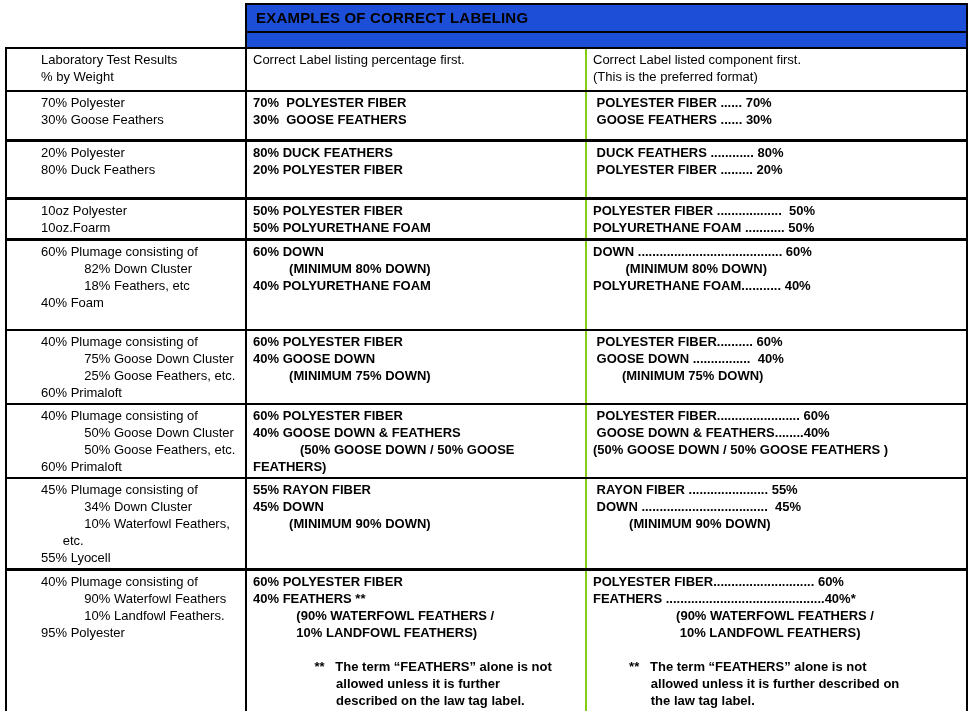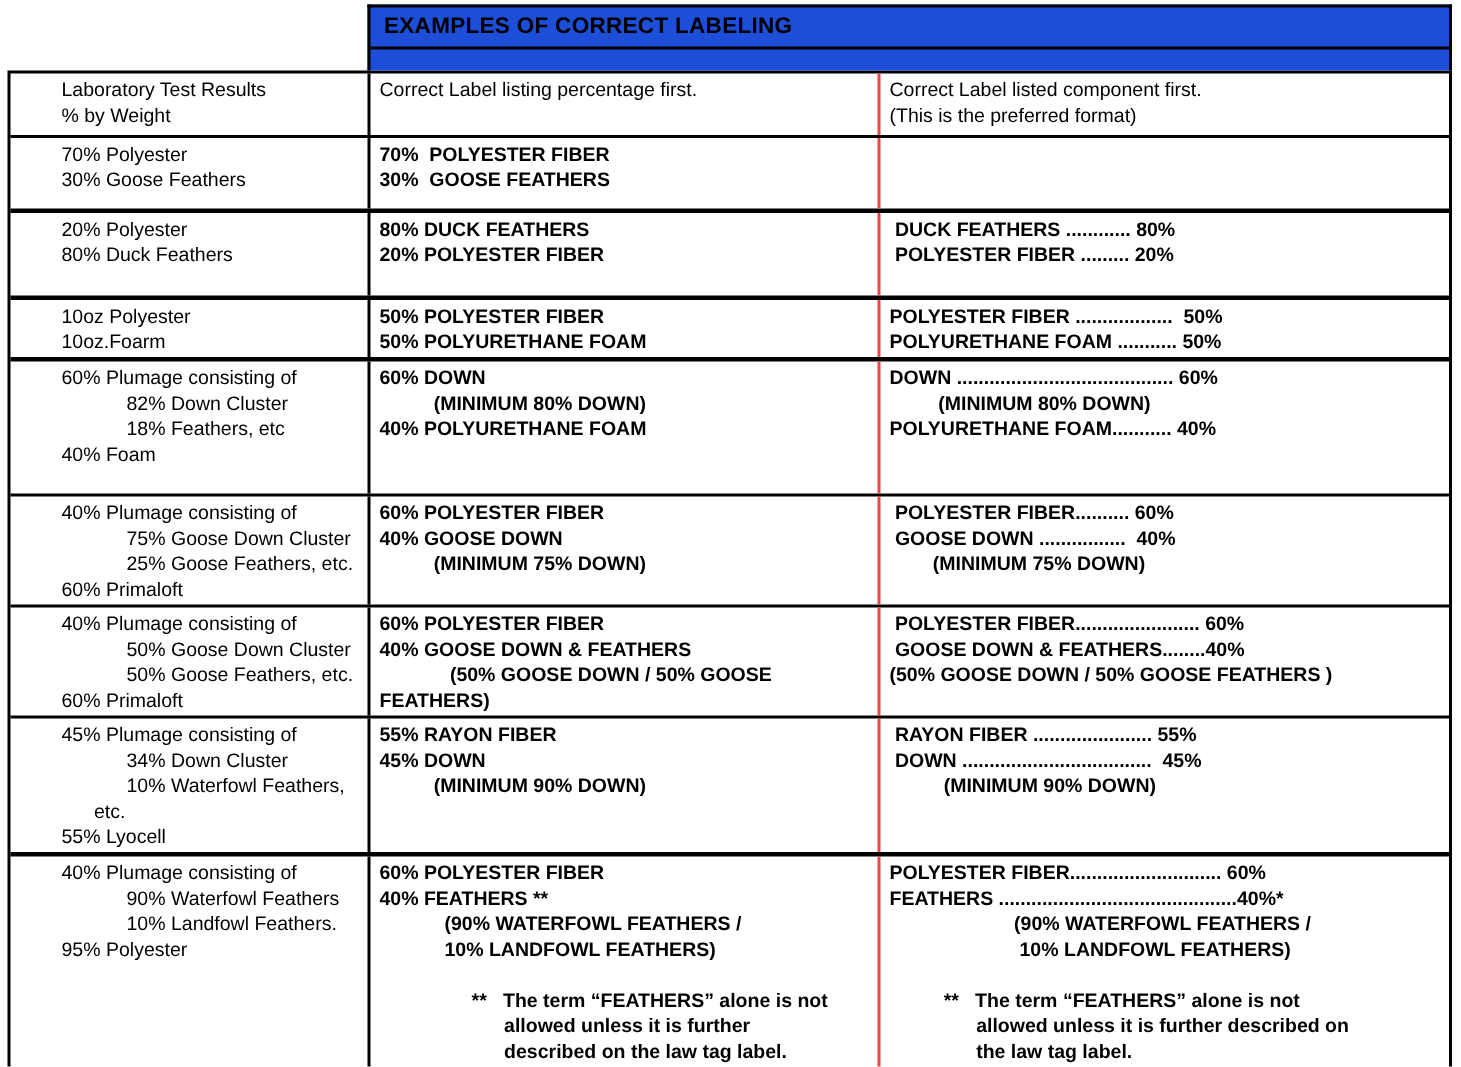--- a/index.html
+++ b/index.html
@@ -15,21 +15,21 @@
     height:28px;box-sizing:border-box;border-bottom:2px solid #000;
     padding:4px 6px 0 9px;font-size:15px;font-weight:bold;letter-spacing:.2px;
     white-space:pre;overflow:hidden;
   }
   .grid{border:2px solid #000;border-bottom-width:4px;box-sizing:border-box;background:#fff;}
   .row{display:flex;border-top:2px solid #000;}
   .row.hdr{border-top:none;}
   .cell{box-sizing:border-box;padding:2px 4px 2px 6px;font-size:13px;line-height:17px;
         white-space:pre;overflow:hidden;}
   .cell.lab{width:240px;border-right:2px solid #000;padding-left:34px;}
-  .cell.pct{width:340px;border-right:2px solid #ef4444;}
+  .cell.pct{width:340px;border-right:2px solid #84cc16;}
   .cell.comp{flex:1;}
   .row:not(.hdr) .cell.pct, .row:not(.hdr) .cell.comp{font-weight:bold;}
   .line{min-height:17px;}
 </style>
 </head>
 <body>
 
 <div class="page">
   <div class="table-wrap">
     <div class="top-row">
@@ -40,20 +40,21 @@
     </div>
     <div class="grid" id="grid">
         <div class="row hdr" style="min-height: 41px;">
           <div class="cell lab"><div class="line">Laboratory Test Results</div><div class="line">% by Weight</div></div>
           <div class="cell pct"><div class="line">Correct Label listing percentage first.</div></div>
           <div class="cell comp"><div class="line">Correct Label listed component first.</div><div class="line">(This is the preferred format)</div></div>
         </div>
         <div class="row" style="min-height: 47px; border-top-width: 2px;">
           <div class="cell lab"><div class="line">70% Polyester</div><div class="line">30% Goose Feathers</div></div>
           <div class="cell pct"><div class="line">70%  POLYESTER FIBER</div><div class="line">30%  GOOSE FEATHERS</div></div>
+          <div class="cell comp"><div class="line"> POLYESTER FIBER ...... 70%</div><div class="line"> GOOSE FEATHERS ...... 30%</div></div>
         </div>
         <div class="row" style="min-height: 55px; border-top-width: 3px;">
           <div class="cell lab"><div class="line">20% Polyester</div><div class="line">80% Duck Feathers</div></div>
           <div class="cell pct"><div class="line">80% DUCK FEATHERS</div><div class="line">20% POLYESTER FIBER</div></div>
           <div class="cell comp"><div class="line"> DUCK FEATHERS ............ 80%</div><div class="line"> POLYESTER FIBER ......... 20%</div></div>
         </div>
         <div class="row" style="min-height: 37px; border-top-width: 3px;">
           <div class="cell lab"><div class="line">10oz Polyester</div><div class="line">10oz.Foarm</div></div>
           <div class="cell pct"><div class="line">50% POLYESTER FIBER</div><div class="line">50% POLYURETHANE FOAM</div></div>
           <div class="cell comp"><div class="line">POLYESTER FIBER ..................  50%</div><div class="line">POLYURETHANE FOAM ........... 50%</div></div>

